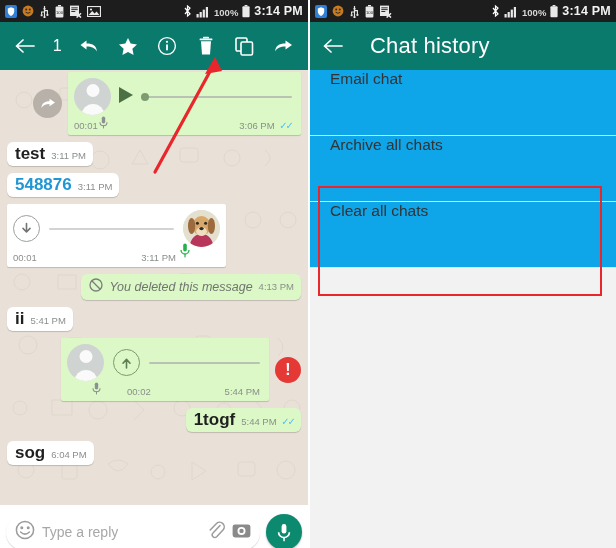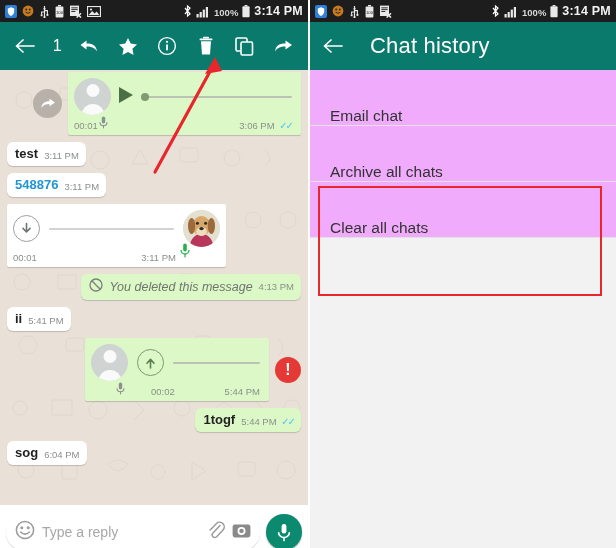--- a/index.html
+++ b/index.html
@@ -50,21 +50,21 @@
 
   .bub{
     position:relative;border-radius:6px;
     box-shadow:0 1px 1px rgba(0,0,0,.18);
     padding:4px 7px 4px 8px;
     display:flex;align-items:flex-end;gap:6px;
     max-width:88%;box-sizing:border-box;
   }
   .bub.in{background:#ffffff;}
   .bub.out{background:#dcf8c6;}
-  .btxt{font-size:13px;color:#1f1f1f;font-weight:700;line-height:16px;}
+  .btxt{font-size:17px;color:#1f1f1f;font-weight:700;line-height:16px;}
   .btxt.link{color:#2196d4;font-weight:700;}
   .bmeta{font-size:9.5px;color:#8a8f8c;white-space:nowrap;padding-bottom:1px;}
   .ticks{color:#4fc3f7;font-size:10px;letter-spacing:-2px;margin-left:2px;}
 
   
   .voice{
     border-radius:2px;box-shadow:0 1px 1px rgba(0,0,0,.18);
     padding:6px 9px 4px 6px;position:relative;box-sizing:border-box;
   }
   .voice.out{background:#dcf8c6;width:233px;}
@@ -121,23 +121,23 @@
   .ph{flex:1;color:#a7a7a7;font-size:14px;}
   .mic-fab{
     width:36px;height:36px;border-radius:50%;background:#0c8a70;
     display:flex;align-items:center;justify-content:center;margin-left:6px;flex:none;
     box-shadow:0 1px 2px rgba(0,0,0,.3);
   }
 
   
   .menu{position:absolute;top:70px;left:0;right:0;bottom:0;background:#f2f2f2;}
   .menu-item{
-    height:56px;display:flex;align-items:flex-end;padding:0 20px;
+    height:66px;display:flex;align-items:flex-start;padding:0 20px;
     box-sizing:border-box;font-size:15.5px;color:#333;
-    border-bottom:1px solid #e2e2e2;background:#f0abfc;
+    border-bottom:1px solid #e2e2e2;background:#0ea5e9;
   }
   .redbox{
     position:absolute;left:8px;top:116px;width:284px;height:110px;
     border:2px solid #e8262b;box-sizing:border-box;pointer-events:none;
   }
   .arrow-svg{position:absolute;left:0;top:0;pointer-events:none;z-index:9;}
 </style>
 </head>
 <body>
 
@@ -435,21 +435,21 @@
 
       <div class="row in">
         <div class="bub in">
           <span class="btxt">ii</span>
           <span class="bmeta">5:41 PM</span>
         </div>
       </div>
 
 
       <div class="row out" style="align-items:center;">
-        <div class="voice out" style="width:184px;">
+        <div class="voice out" style="width:208px;">
           <div class="v-top" style="gap:9px;">
             <div class="v-avatar">
               <div class="head"></div>
                 <div class="body"></div>
             </div>
             <span class="mic-badge">
               <svg width="9" height="13" viewBox="0 0 9 13">
                   <rect x="2.8" y="0.5" width="3.4" height="7" rx="1.7" fill="#8b9190"></rect>
                   <path d="M1 6.2 a3.5 3.5 0 0 0 7 0" stroke="#8b9190" stroke-width="1.1" fill="none"></path>
                   <rect x="4" y="9.4" width="1" height="3" fill="#8b9190"></rect>

